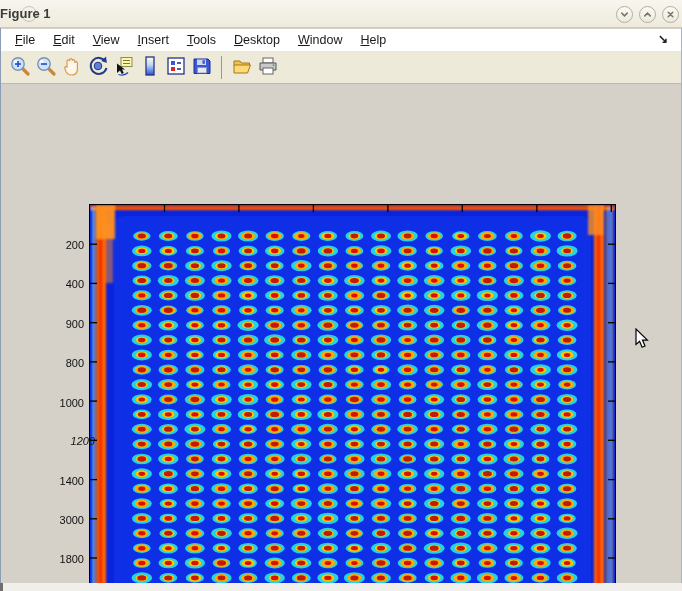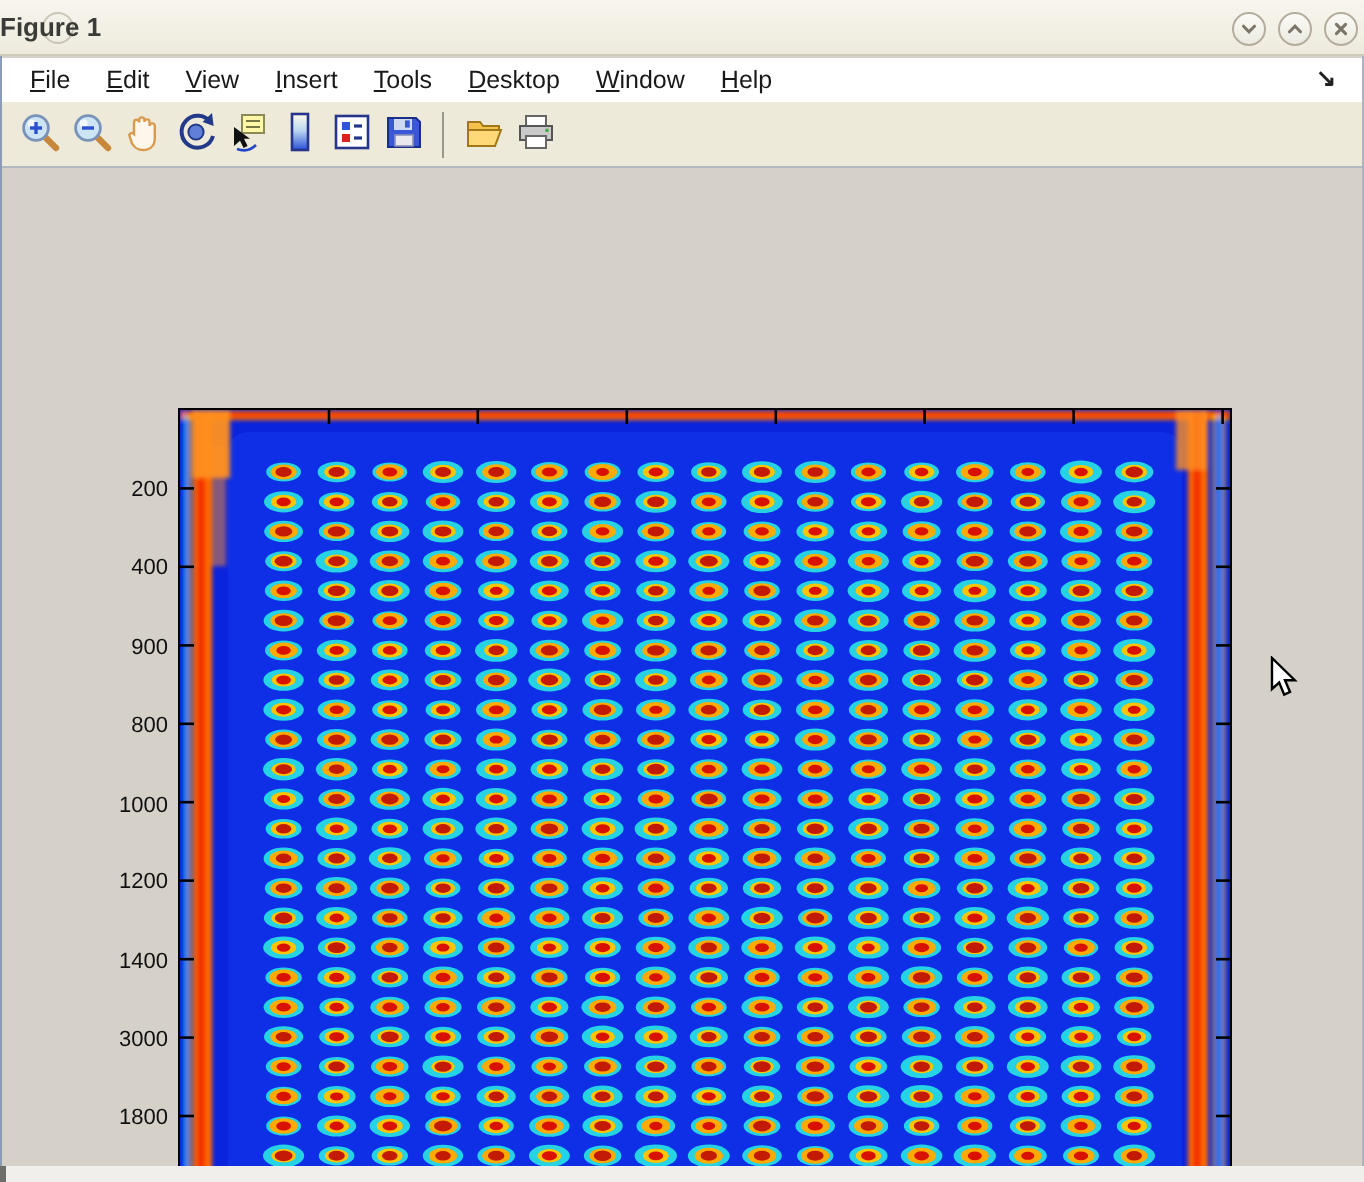--- a/index.html
+++ b/index.html
@@ -1486,21 +1486,21 @@
     </div>
 
     <svg class="cursor" id="cursor" width="16" height="22" viewBox="0 0 16 22" style="left: 634px; top: 243px;">
       <polygon points="1,1 1,16.5 4.6,13.3 7.1,19.3 10,18 7.5,12.1 12.4,12.1" fill="#ffffff" stroke="#000000" stroke-width="1.2"></polygon>
     </svg>
   <div class="tick-label ytick" style="left: 43px; top: 154.223px;">200</div>
       <div class="tick-label ytick" style="left: 43px; top: 193.447px;">400</div>
       <div class="tick-label ytick" style="left: 43px; top: 232.67px;">900</div>
       <div class="tick-label ytick" style="left: 43px; top: 271.893px;">800</div>
       <div class="tick-label ytick" style="left: 43px; top: 312px;">1000</div>
-      <div class="tick-label ytick" style="left: 43px; top: 350.34px;">1200</div>
+      <div class="tick-label ytick" style="left: 54px; top: 350.34px; font-style: italic;">1200</div>
       <div class="tick-label ytick" style="left: 43px; top: 389.563px;">1400</div>
       <div class="tick-label ytick" style="left: 43px; top: 428.786px;">3000</div>
       <div class="tick-label ytick" style="left: 43px; top: 468.01px;">1800</div>
     </div>
 
   <div class="bottom-strip"></div>
   <div class="bottom-notch"></div>
 </div>
 
 </body></html>

